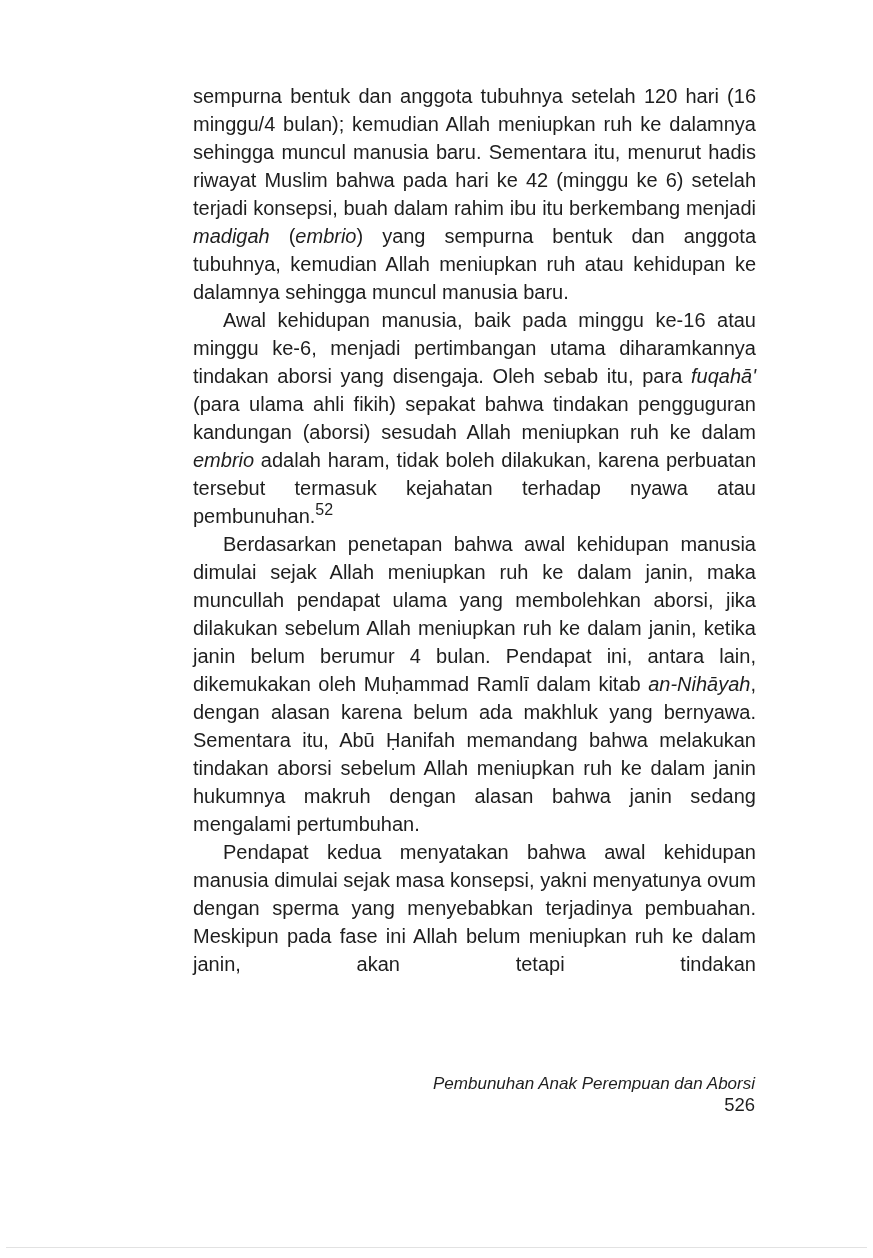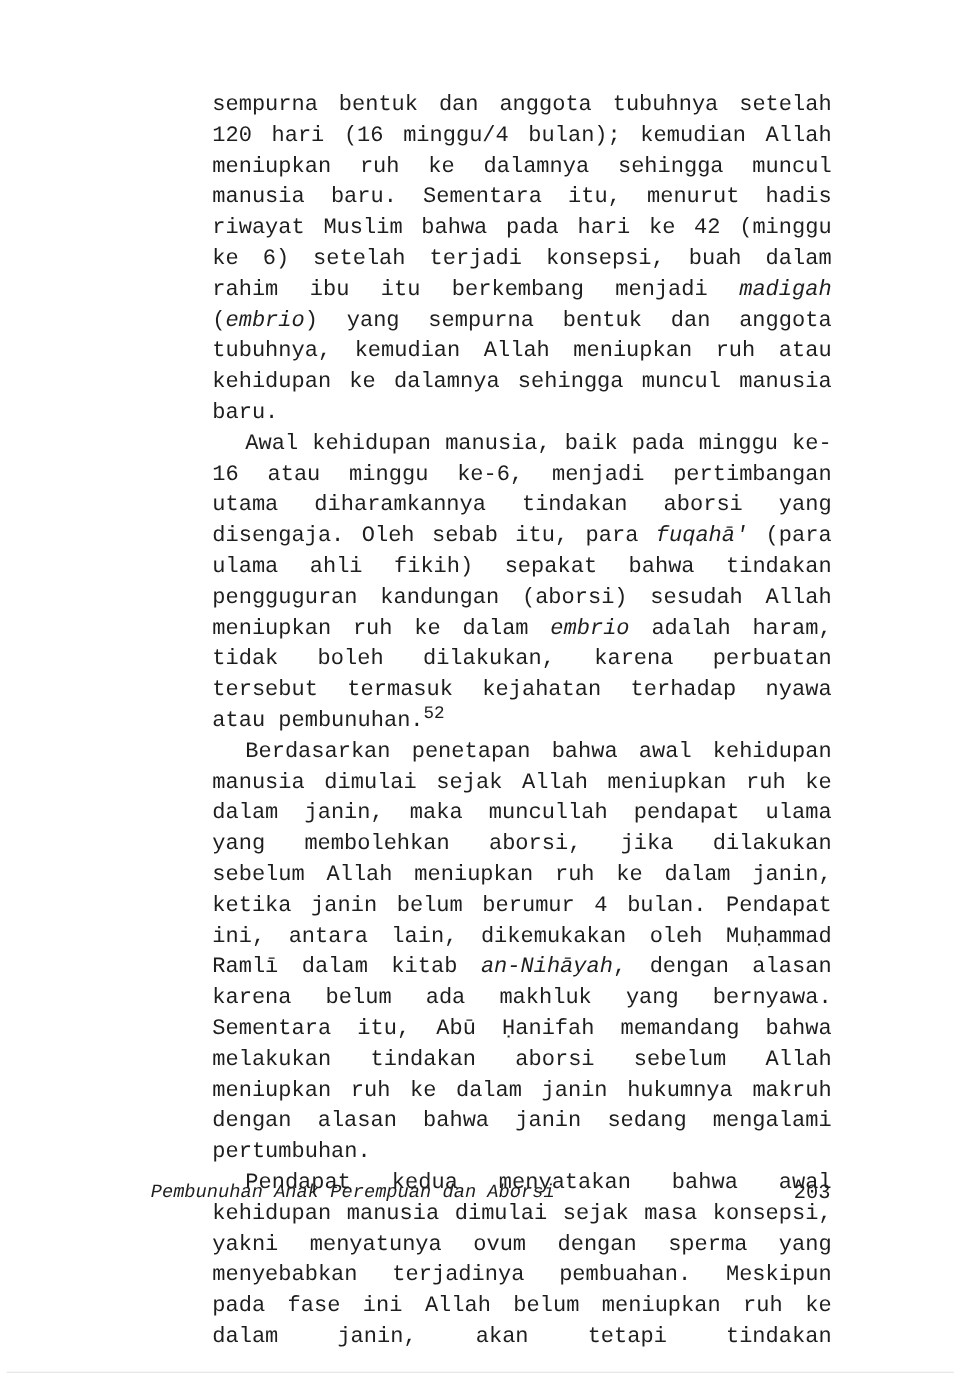--- a/index.html
+++ b/index.html
@@ -5,21 +5,21 @@
   html, body {
     margin: 0;
     padding: 0;
     background: #ffffff;
   }
   .page {
     position: relative;
     width: 873px;
     height: 1258px;
     background: #ffffff;
-    font-family: Liberation Mono, monospace;
+    font-family: Liberation Sans, sans-serif;
     color: #1e1e1e;
     overflow: hidden;
   }
   .text-block {
     position: absolute;
     left: 193px;
     top: 82px;
     width: 563px;
     text-align: justify;
     font-size: 20px;
@@ -43,21 +43,22 @@
     line-height: 0;
     vertical-align: super;
   }
   .footer {
     position: absolute;
     left: 137px;
     right: 118px;
     top: 1074px;
     display: flex;
     justify-content: space-between;
-    align-items: center;
+    align-items: flex-end;
+    flex-direction: column;
   }
   .footer-left {
     font-style: italic;
     font-size: 17px;
   }
   .footer-right {
     font-size: 18.5px;
   }
   .page-edge {
     position: absolute;
@@ -73,16 +74,16 @@
 
 <div class="page">
   <div class="text-block" id="text-block">
       <p class="para"><span>sempurna bentuk dan anggota tubuhnya setelah 120 hari (16 minggu/4 bulan); kemudian Allah meniupkan ruh ke dalamnya sehingga muncul manusia baru. Sementara itu, menurut hadis riwayat Muslim bahwa pada hari ke 42 (minggu ke 6) setelah terjadi konsepsi, buah dalam rahim ibu itu berkembang menjadi </span><span class="italic">madigah</span><span> (</span><span class="italic">embrio</span><span>) yang sempurna bentuk dan anggota tubuhnya, kemudian Allah meniupkan ruh atau kehidupan ke dalamnya sehingga muncul manusia baru.</span></p>
       <p class="para indent"><span>Awal kehidupan manusia, baik pada minggu ke-16 atau minggu ke-6, menjadi pertimbangan utama diharamkannya tindakan aborsi yang disengaja. Oleh sebab itu, para </span><span class="italic">fuqahā'</span><span> (para ulama ahli fikih) sepakat bahwa tindakan pengguguran kandungan (aborsi) sesudah Allah meniupkan ruh ke dalam </span><span class="italic">embrio</span><span> adalah haram, tidak boleh dilakukan, karena perbuatan tersebut termasuk kejahatan terhadap nyawa atau pembunuhan.</span><sup class="footnote-ref">52</sup></p>
       <p class="para indent"><span>Berdasarkan penetapan bahwa awal kehidupan manusia dimulai sejak Allah meniupkan ruh ke dalam janin, maka muncullah pendapat ulama yang membolehkan aborsi, jika dilakukan sebelum Allah meniupkan ruh ke dalam janin, ketika janin belum berumur 4 bulan. Pendapat ini, antara lain, dikemukakan oleh Muḥammad Ramlī dalam kitab </span><span class="italic">an-Nihāyah</span><span>, dengan alasan karena belum ada makhluk yang bernyawa. Sementara itu, Abū Ḥanifah memandang bahwa melakukan tindakan aborsi sebelum Allah meniupkan ruh ke dalam janin hukumnya makruh dengan alasan bahwa janin sedang mengalami pertumbuhan.</span></p>
       <p class="para indent cont"><span>Pendapat kedua menyatakan bahwa awal kehidupan manusia dimulai sejak masa konsepsi, yakni menyatunya ovum dengan sperma yang menyebabkan terjadinya pembuahan. Meskipun pada fase ini Allah belum meniupkan ruh ke dalam janin, akan tetapi tindakan</span></p>
     </div>
   <div class="footer">
     <span class="footer-left">Pembunuhan Anak Perempuan dan Aborsi</span>
-    <span class="footer-right">203</span>
+    <span class="footer-right">526</span>
   </div>
   <div class="page-edge"></div>
 </div>
 
 </body></html>

